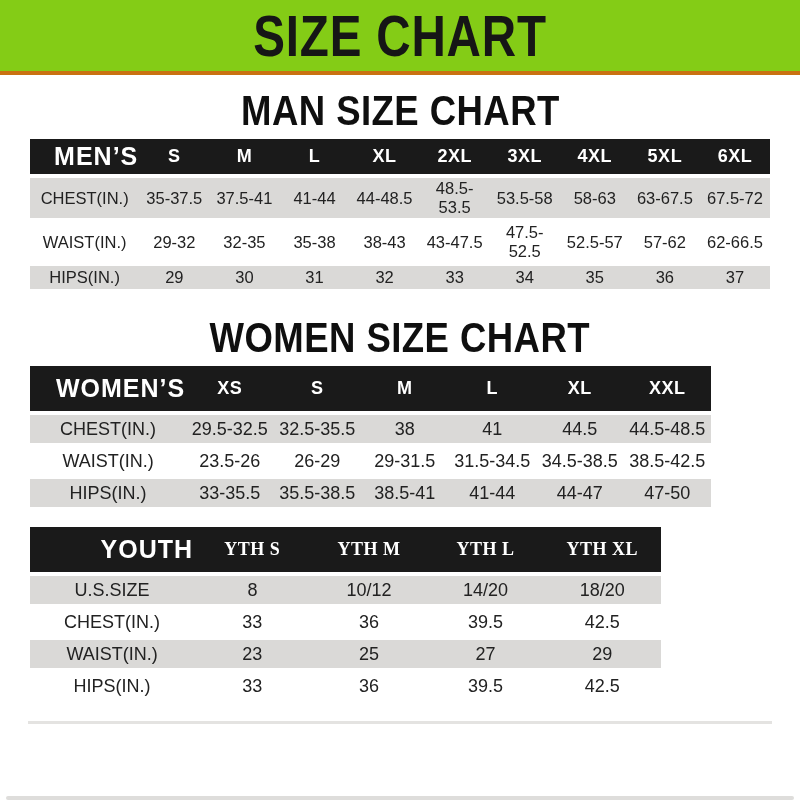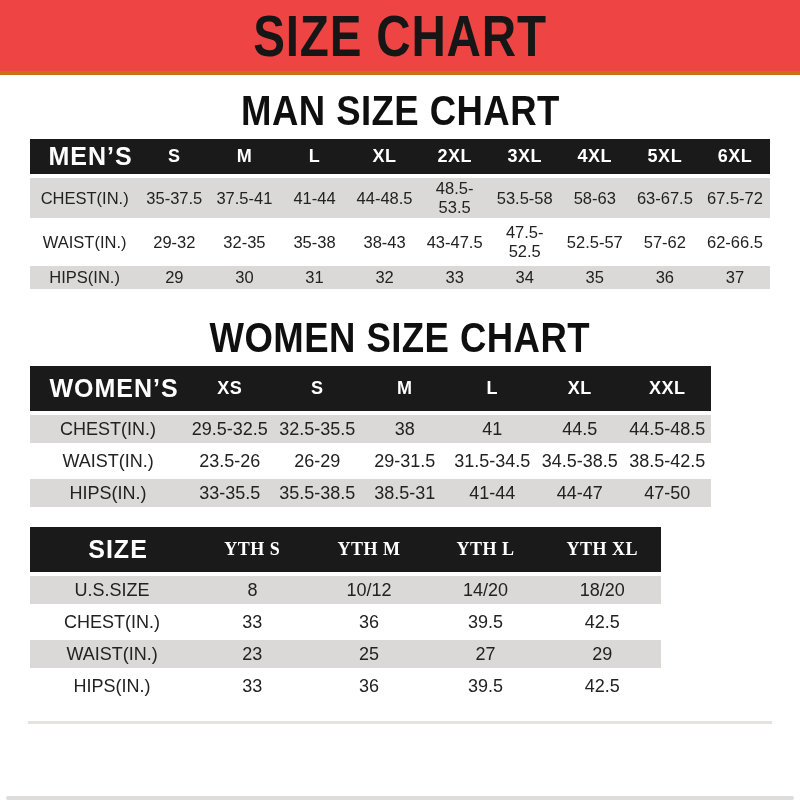--- a/index.html
+++ b/index.html
@@ -2,21 +2,21 @@
 <html><head>
 <meta charset="utf-8">
 <style>
   html,body{margin:0;padding:0;}
   body{
     width:800px;height:800px;background:#ffffff;position:relative;overflow:hidden;
     font-family:"Liberation Sans",sans-serif;
   }
   
   .banner{
-    height:71px;background:#ef4444;border-bottom:4px solid #C97111;
+    height:71px;background:#84cc16;border-bottom:4px solid #C97111;
     display:flex;align-items:center;justify-content:center;
   }
   .banner h1{
     margin:0;line-height:1;font-size:58px;font-weight:700;color:#161616;
     letter-spacing:1px;display:inline-block;transform:scaleX(.82);
   }
   
   .sec-title{
     text-align:center;margin:0;color:#0f0f0f;font-weight:700;font-size:43px;line-height:36px;
   }
@@ -24,21 +24,21 @@
   .sec-men   .sec-title{margin-top:17px;}
   .sec-women .sec-title{margin-top:26px;}
   .sec-youth .sec-title{margin-top:40px;}
   
   table.size-table{
     width:740px;margin:7px auto 0;table-layout:fixed;
     border-collapse:separate;border-spacing:0 4px;
   }
   .sec-youth table.size-table{margin-top:12px;}
   thead th{background:#1A1A1A;color:#ffffff;font-weight:700;}
-  thead th.lbl{text-align:center;padding-left:13px;font-size:25px;letter-spacing:1px;}
+  thead th.lbl{text-align:right;padding-left:13px;font-size:25px;letter-spacing:1px;}
   thead th.col{text-align:center;font-size:18px;letter-spacing:.5px;}
   thead th.fill,tbody .fill{background:transparent;}
   .t-men   thead th{height:33px;}
   .t-women thead th,.t-youth thead th{height:43px;}
   tbody th{font-weight:400;}
   tbody th.rlbl{font-size:18px;color:#222;text-align:center;}
   tbody td{font-size:17px;color:#222;text-align:center;}
   .t-men tbody th.rlbl,.t-men tbody td{height:21px;font-size:16.5px;}
   .t-women tbody th.rlbl,.t-women tbody td,
   .t-youth tbody th.rlbl,.t-youth tbody td{height:26px;font-size:18px;}
@@ -151,35 +151,35 @@
           <td class="val">29-31.5</td>
           <td class="val">31.5-34.5</td>
           <td class="val">34.5-38.5</td>
           <td class="val">38.5-42.5</td>
           <td class="fill"></td>
         </tr>
         <tr class="g">
           <th class="rlbl">HIPS(IN.)</th>
           <td class="val">33-35.5</td>
           <td class="val">35.5-38.5</td>
-          <td class="val">38.5-31</td>
+          <td class="val">38.5-41</td>
           <td class="val">41-44</td>
           <td class="val">44-47</td>
           <td class="val">47-50</td>
           <td class="fill"></td>
         </tr>
       </tbody>
     </table>
 </section>
 
 <section class="sec-youth">
   <table class="size-table t-youth">
       <thead>
         <tr>
-          <th class="lbl">SIZE</th>
+          <th class="lbl">YOUTH</th>
           <th class="col">YTH S</th>
           <th class="col">YTH M</th>
           <th class="col">YTH L</th>
           <th class="col">YTH XL</th>
           <th class="fill"></th>
         </tr>
       </thead>
       <tbody>
         <tr class="g">
           <th class="rlbl">U.S.SIZE</th>

